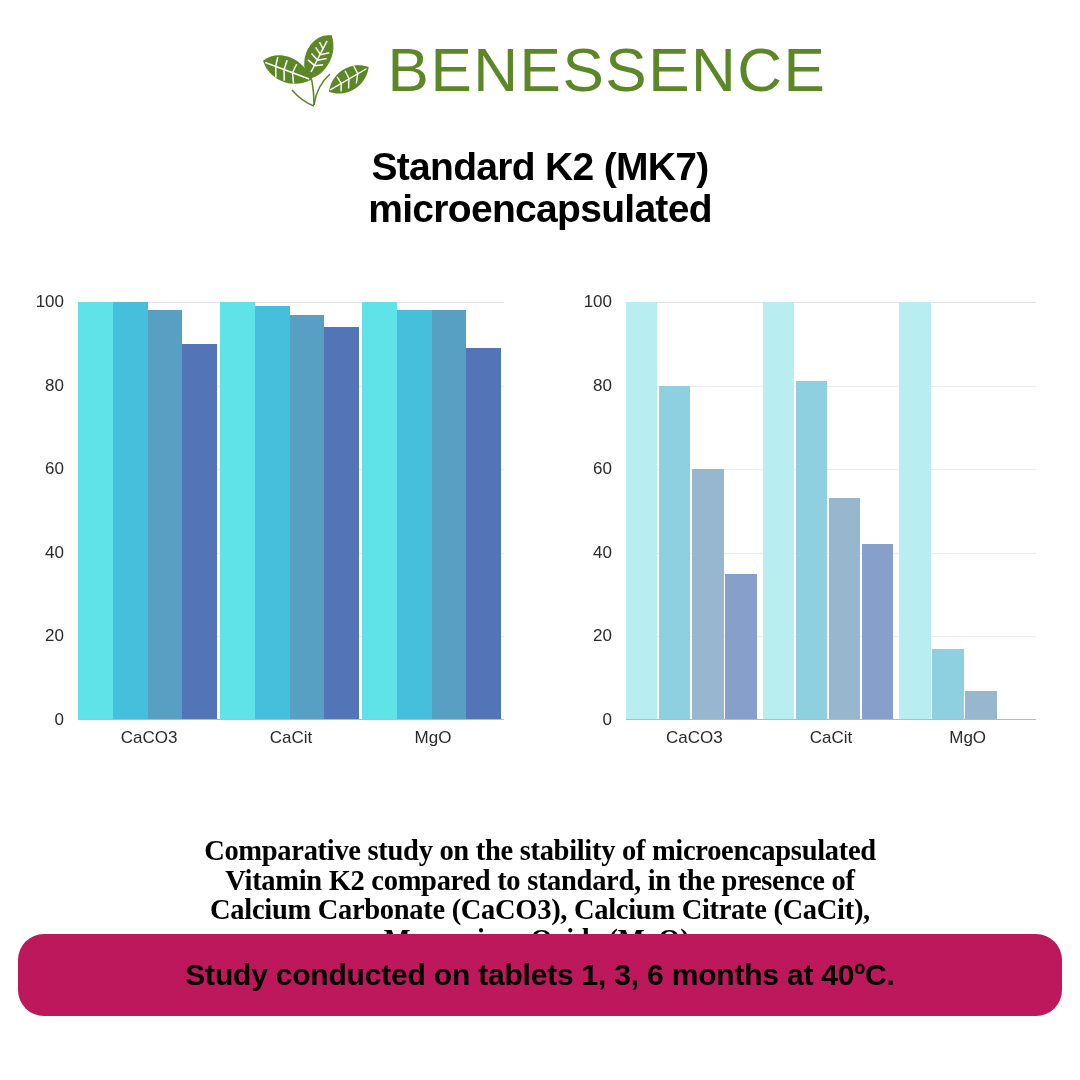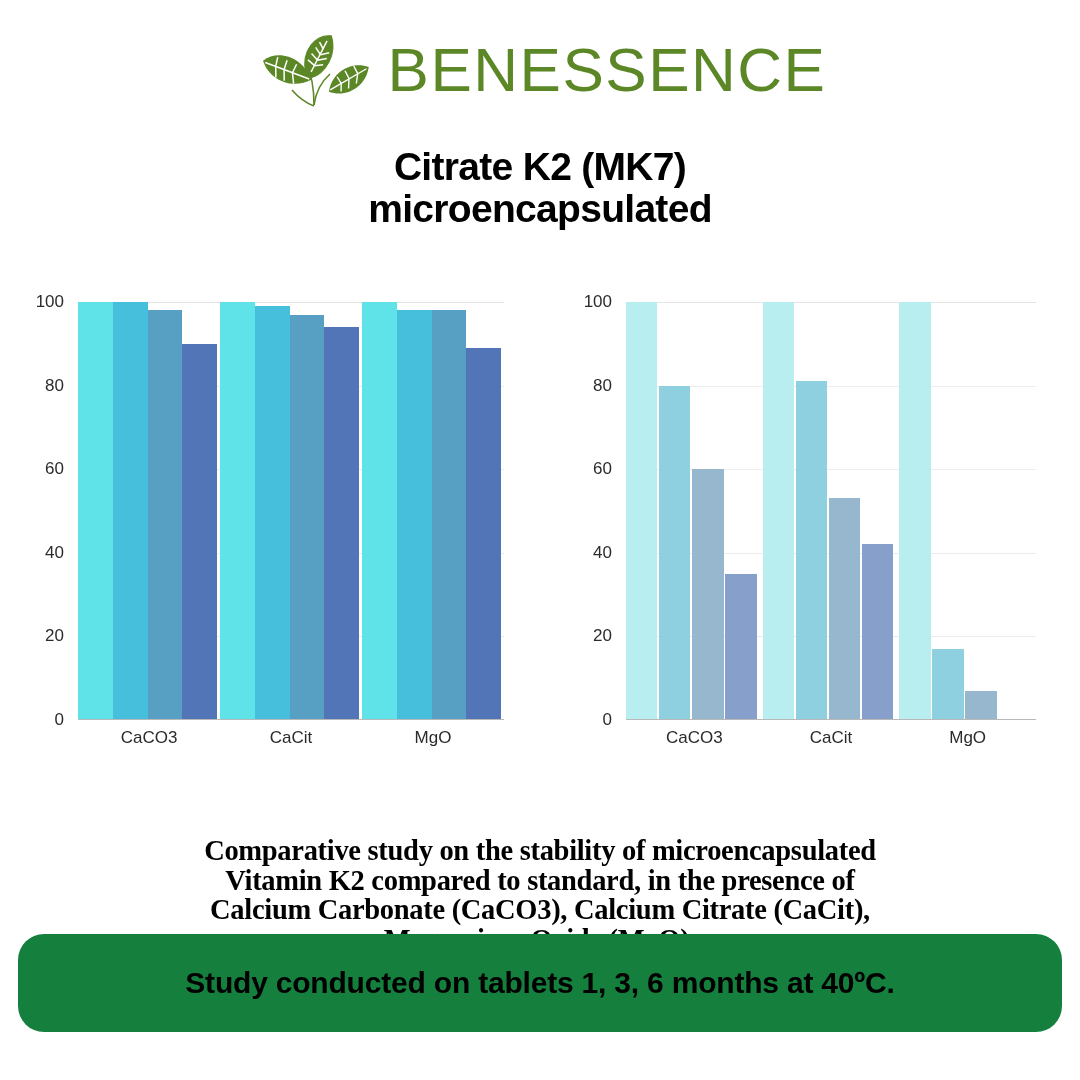--- a/index.html
+++ b/index.html
@@ -100,22 +100,22 @@
     position:absolute;top:836px;left:50px;width:980px;
     text-align:center;color:#000;
     font-weight:bold;font-size:28.5px;line-height:1.04;
     letter-spacing:-0.3px;
     white-space:pre-line;
     font-family:Liberation Serif, serif;
   }
 
   
   .banner{
-    position:absolute;left:18px;top:934px;width:1044px;height:98px;
-    background:#15803d;border-radius:26px;
+    position:absolute;left:18px;top:934px;width:1044px;height:82px;
+    background:#be185d;border-radius:26px;
     display:flex;align-items:center;justify-content:center;
   }
   .banner-text{
     color:#000;font-weight:bold;font-size:30px;letter-spacing:-0.2px;
     font-family:"Liberation Sans", sans-serif;
   }
 </style>
 </head>
 <body>
 
@@ -166,21 +166,21 @@
           <path d="M26 20 L21 13"></path>
           <path d="M19 26 L14 20"></path>
       </g>
     </g>
   </svg>
   <div class="logo-word">BENESSENCE</div>
 </div>
 
 <div class="titles">
   <div class="title-cell">
-    <div class="chart-title title-left">Citrate K2 (MK7)
+    <div class="chart-title title-left">Standard K2 (MK7)
 microencapsulated</div>
   </div>
 </div>
 
 <div class="charts">
 
   <div class="chart-wrap left">
     <div class="axis-labels">
         <div class="ytick" style="top: 100%;">0</div>
         <div class="ytick" style="top: 80%;">20</div>

